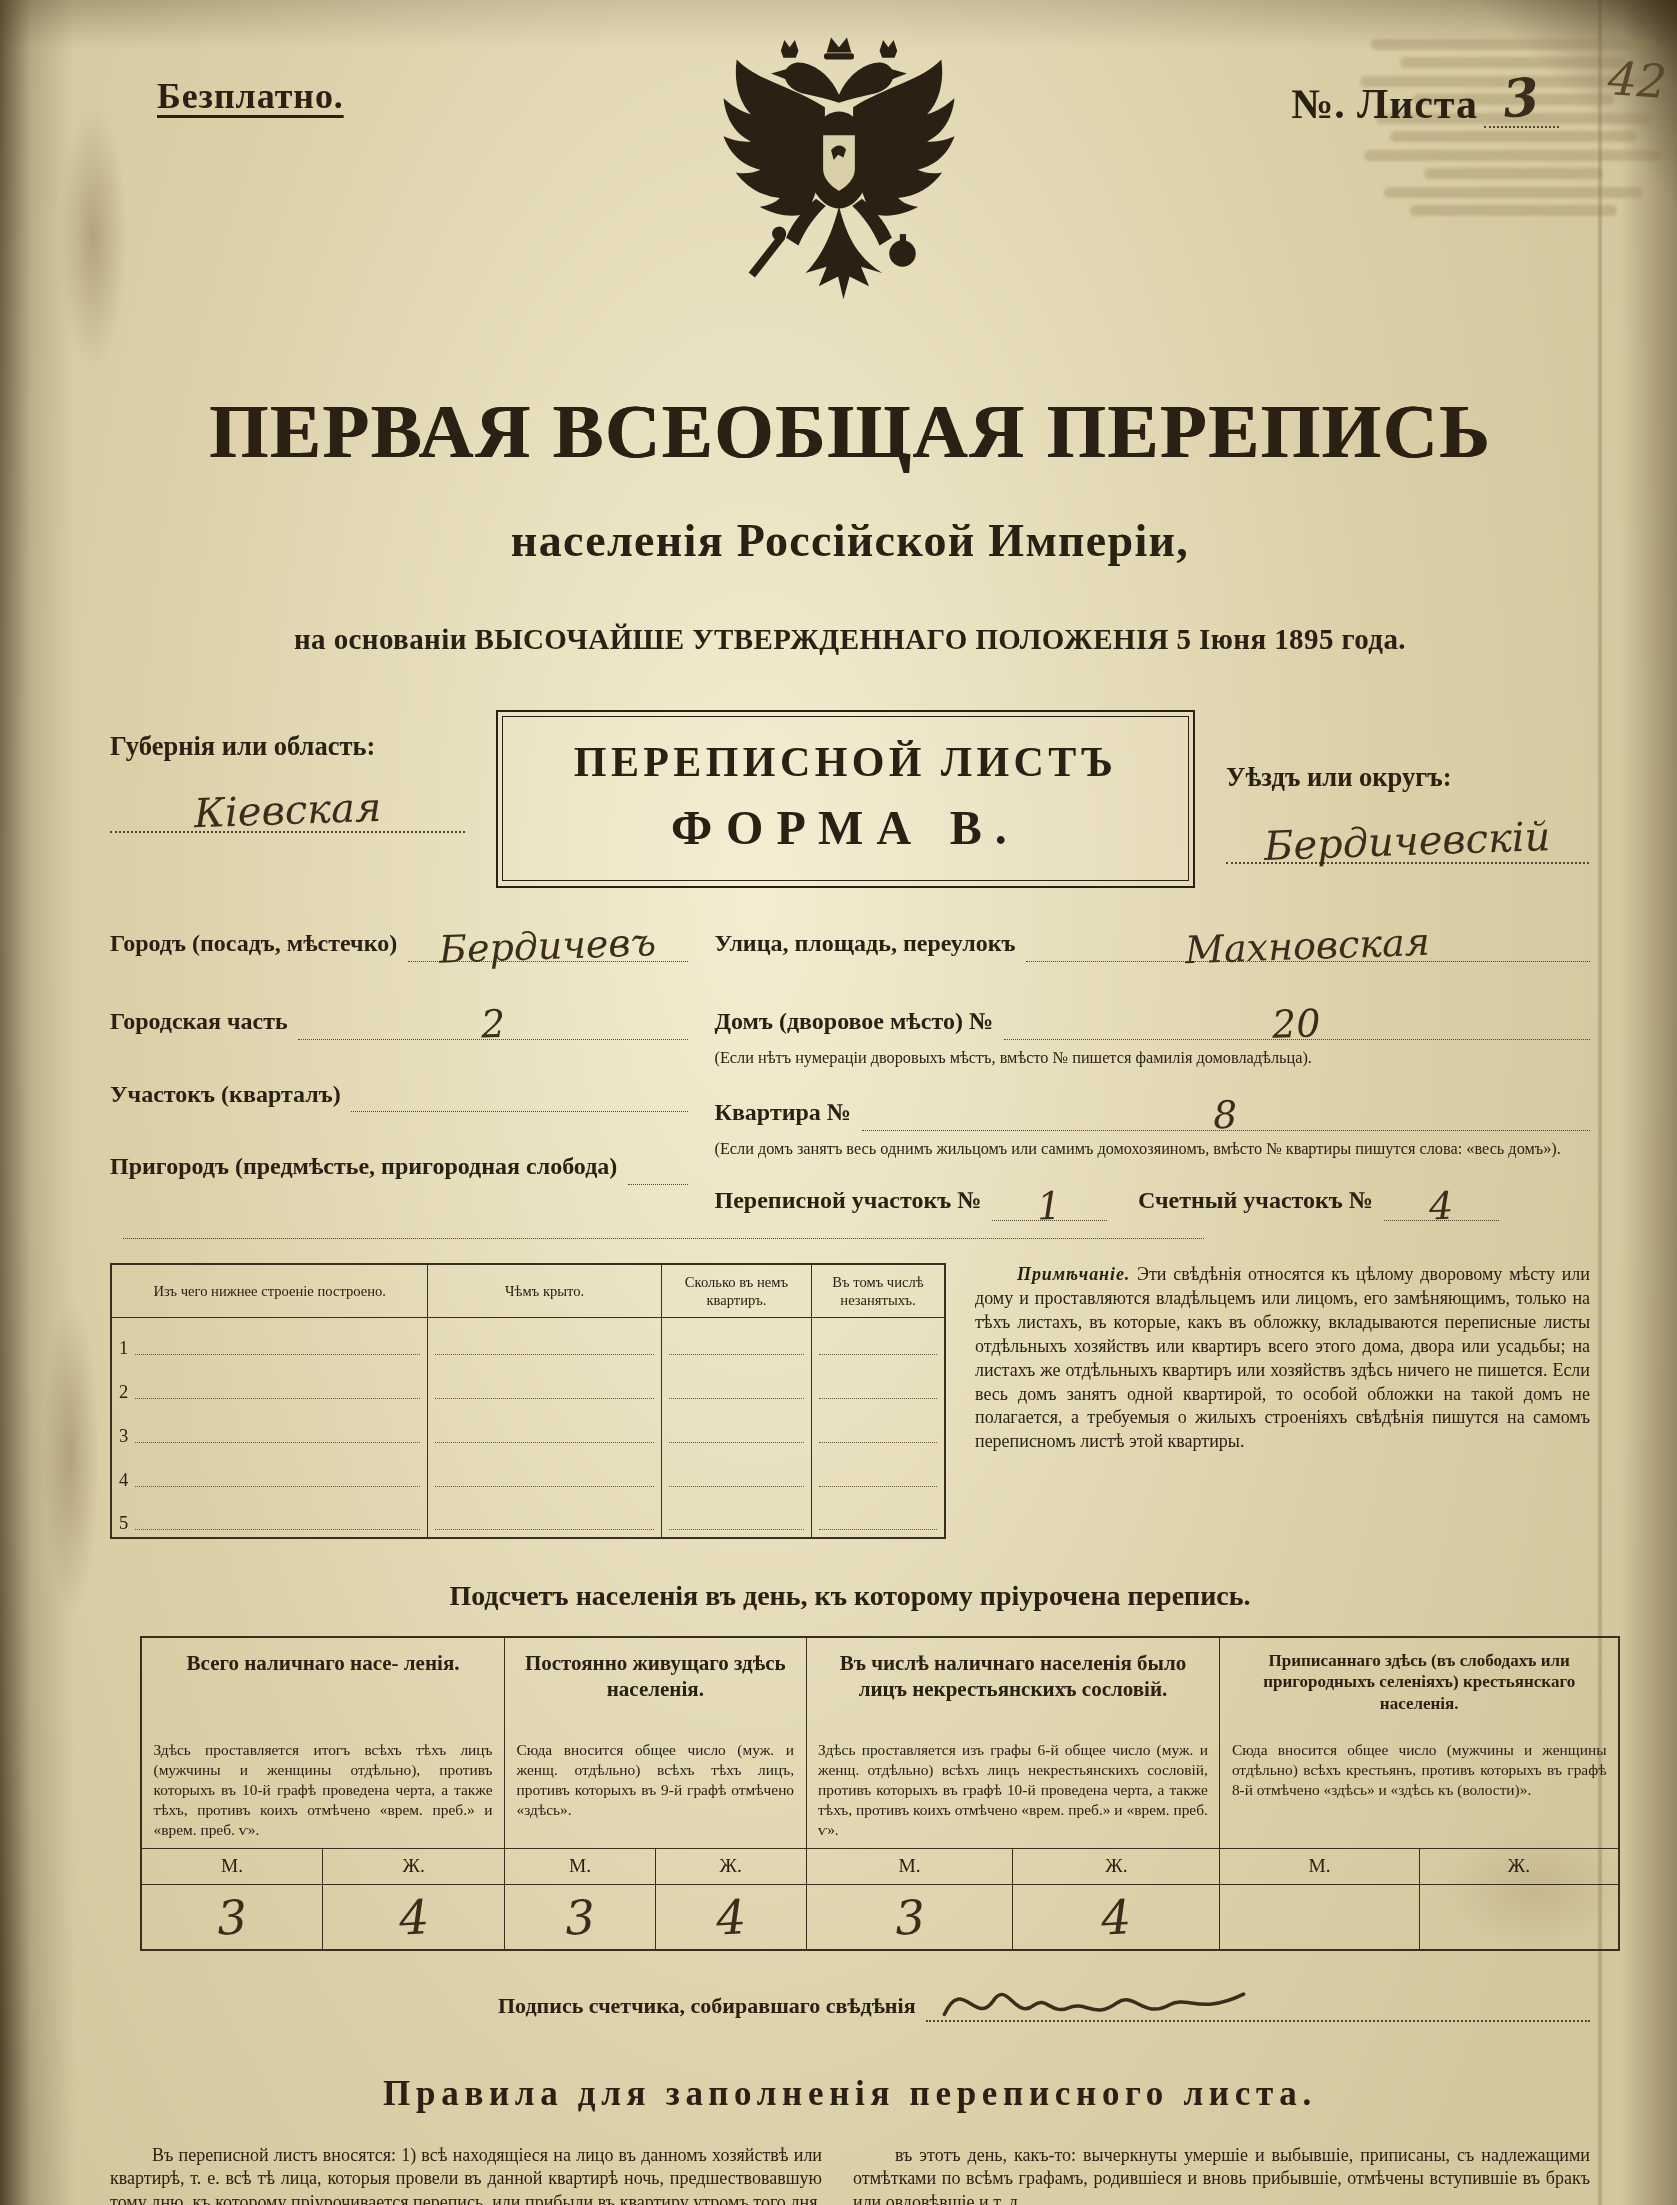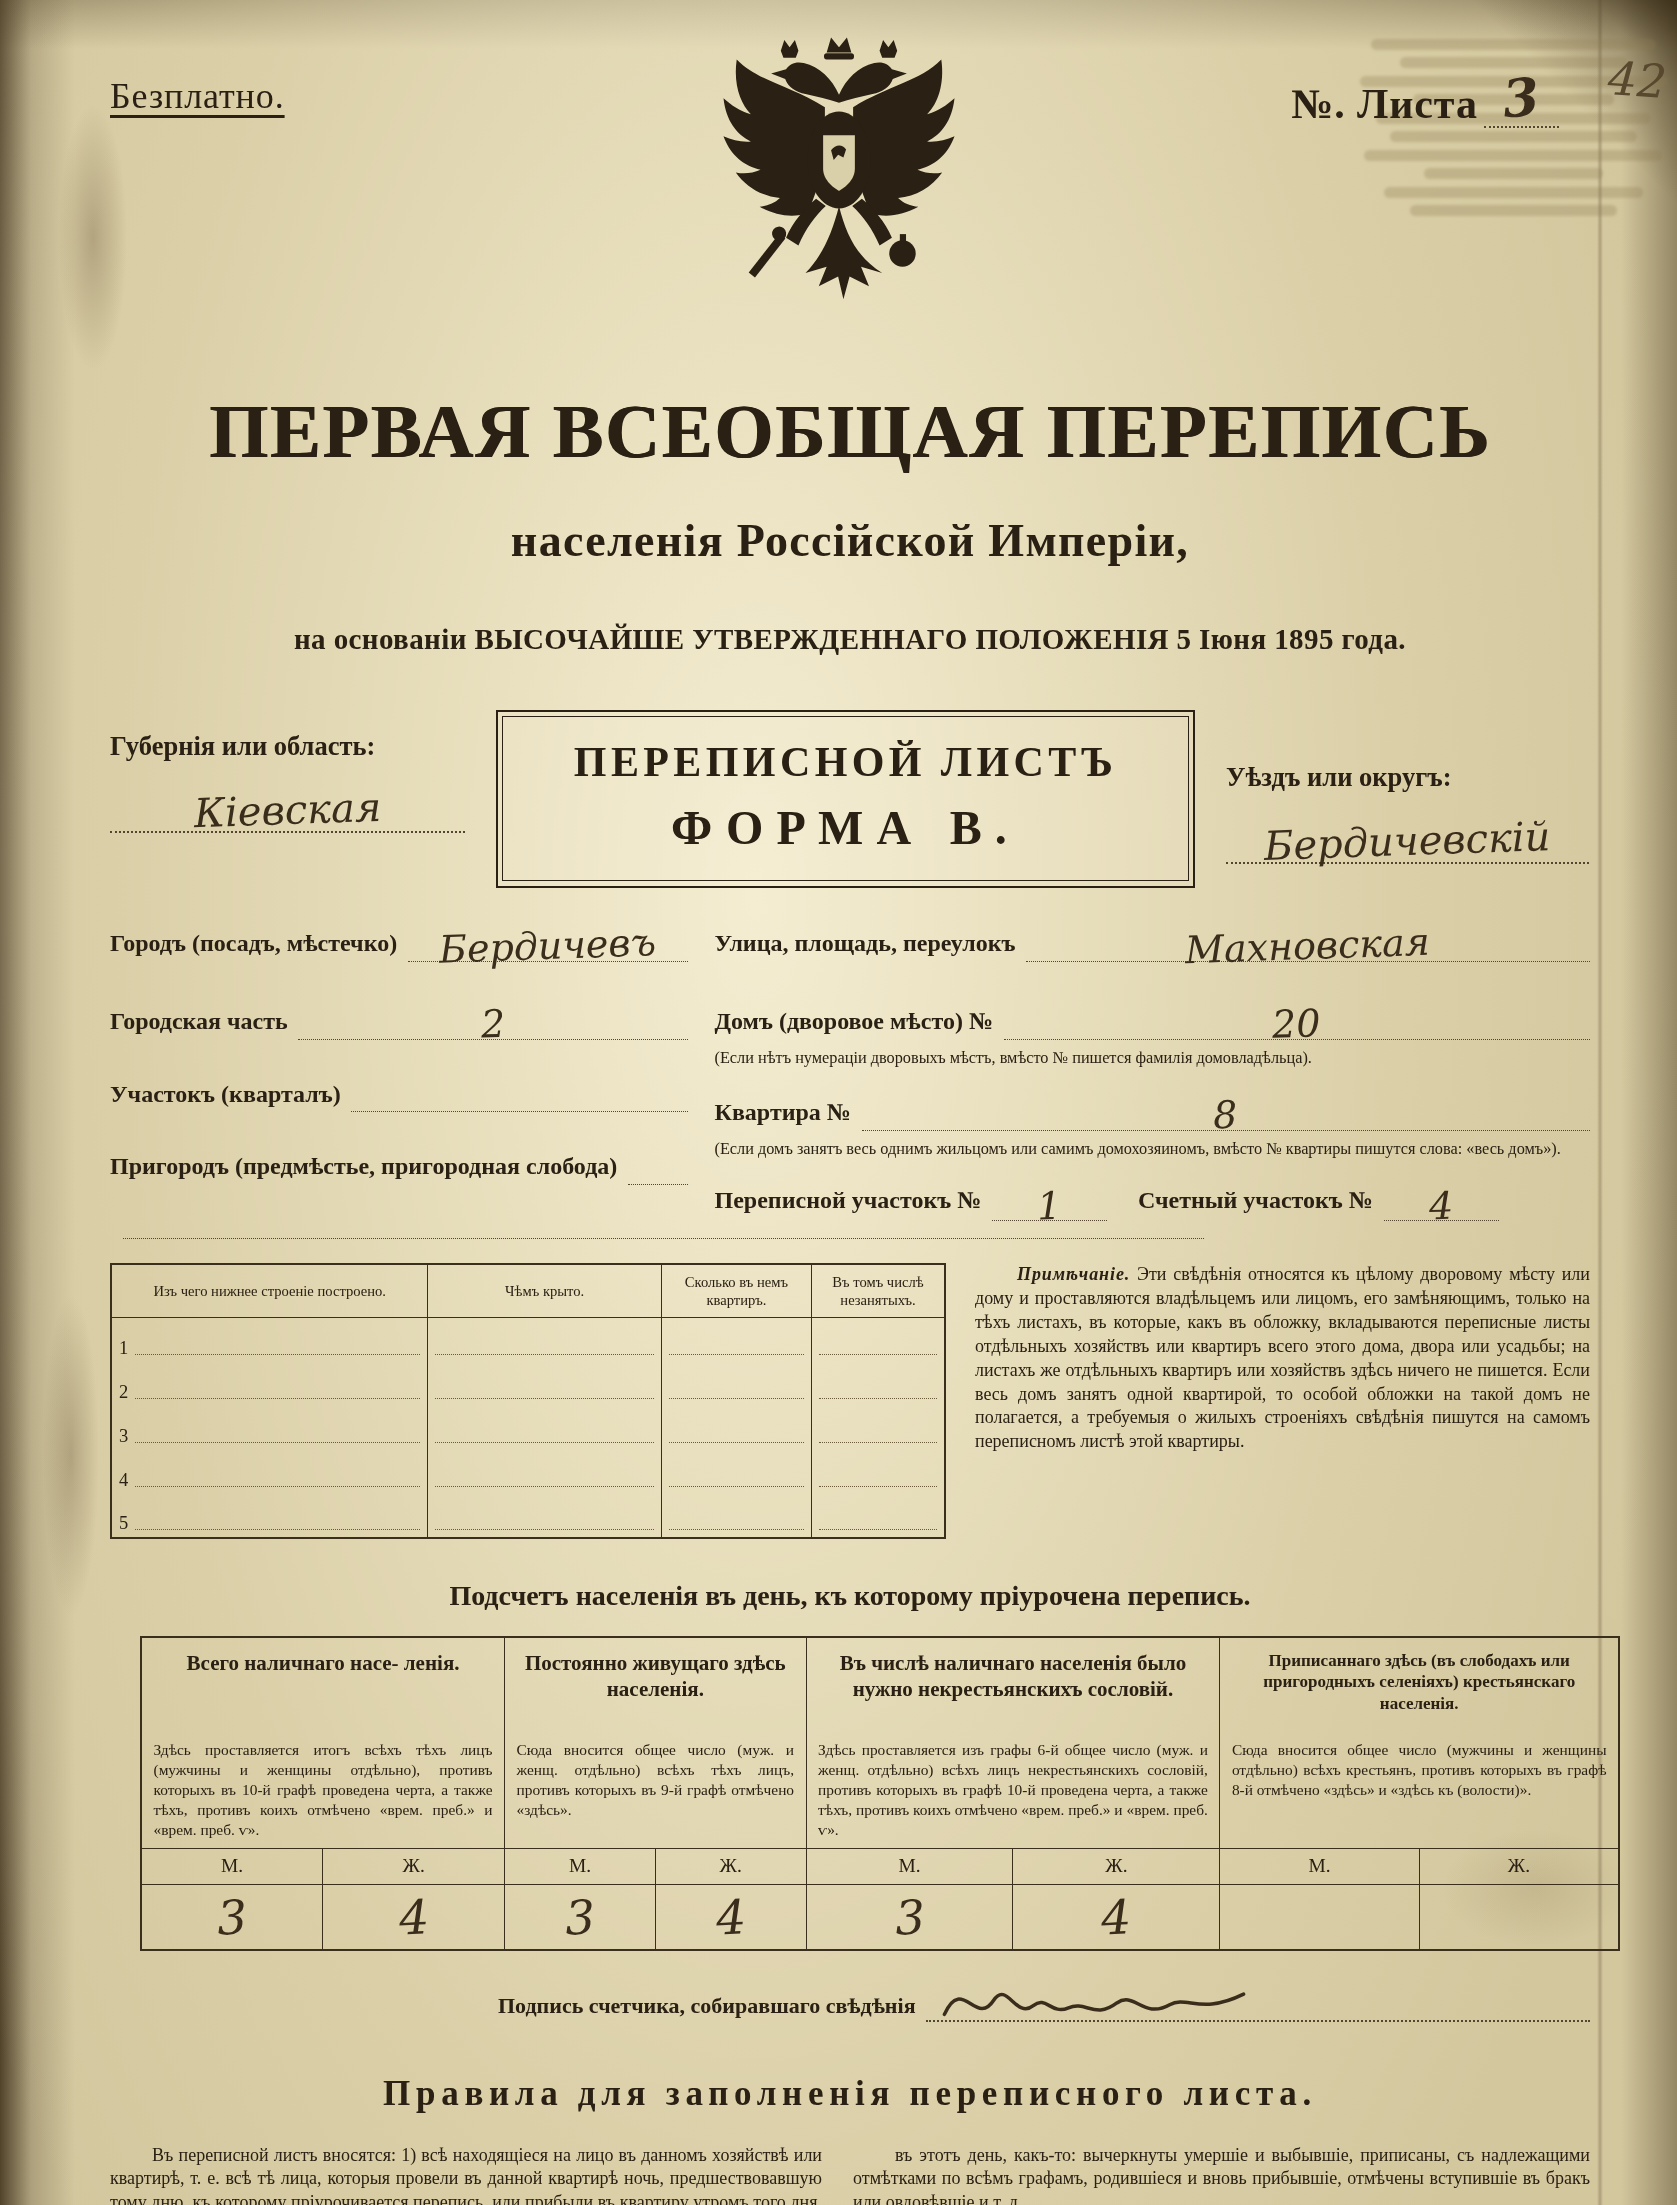--- a/index.html
+++ b/index.html
@@ -28,21 +28,21 @@
     background:linear-gradient(to right, transparent, rgba(80,64,36,0.30), transparent); }
   .content { position:relative; padding:75px 88px 0 110px; }
 
   
   .bleed { position:absolute; top:31px; right:2.6px; width:324px; height:291px; opacity:.55; filter:blur(1.8px); }
   .bleed .bl { height:11px; margin:7.5px auto; background:#8d7a50; border-radius:5.7px; opacity:.55; }
 
   .hw { font-family:"DejaVu Serif","Liberation Serif",serif; font-style:italic; color:#3a2d1b; }
 
   .topbar { display:flex; justify-content:space-between; align-items:flex-start; }
-  .free { font-size:36px; font-weight:400; text-decoration:underline; text-decoration-thickness:3.1px; text-underline-offset:7px; letter-spacing:0.9px; }
+  .free { font-size:36px; font-weight:700; text-decoration:underline; text-decoration-thickness:3.1px; text-underline-offset:7px; letter-spacing:0.9px;margin-left:47px; }
   .sheetno { display:flex; align-items:flex-end; gap:6.2px; margin-right:31px; font-size:42px; font-weight:700; }
   .sheetno .shl { letter-spacing:0.9px; }
   .sheet-hw-wrap { border-bottom:2.2px dotted #53452e; min-width:75px; text-align:center; }
   .sheet-hw-wrap .hw { font-size:52px; line-height:0.9; display:inline-block; transform:rotate(-5deg); }
   .corner-num { position:absolute; top:53px; right:11.5px; font-size:46px; color:#57482e; transform:rotate(4deg); }
 
   .eagle { position:absolute; top:25.6px; left:50%; transform:translateX(-50%); }
 
   .title { padding-top:260px; text-align:center; font-size:76px; font-weight:700; letter-spacing:1.8px; text-shadow:0.9px 0 0 currentColor; white-space:nowrap; }
   .subtitle { margin-top:39px; text-align:center; font-size:46px; font-weight:700; letter-spacing:1.3px; }
@@ -354,21 +354,21 @@
           <tr>
         <td class="grp" colspan="2">
           <div class="pop-h">Всего наличнаго насе- ленія.</div>
           <div class="pop-d">Здѣсь проставляется итогъ всѣхъ тѣхъ лицъ (мужчины и женщины отдѣльно), противъ которыхъ въ 10-й графѣ проведена черта, а также тѣхъ, противъ коихъ отмѣчено «врем. преб.» и «врем. преб. ѵ».</div>
         </td>
         <td class="grp" colspan="2">
           <div class="pop-h">Постоянно живущаго здѣсь населенія.</div>
           <div class="pop-d">Сюда вносится общее число (муж. и женщ. отдѣльно) всѣхъ тѣхъ лицъ, противъ которыхъ въ 9-й графѣ отмѣчено «здѣсь».</div>
         </td>
         <td class="grp" colspan="2">
-          <div class="pop-h">Въ числѣ наличнаго населенія было нужно некрестьянскихъ сословій.</div>
+          <div class="pop-h">Въ числѣ наличнаго населенія было лицъ некрестьянскихъ сословій.</div>
           <div class="pop-d">Здѣсь проставляется изъ графы 6-й общее число (муж. и женщ. отдѣльно) всѣхъ лицъ некрестьянскихъ сословій, противъ которыхъ въ графѣ 10-й проведена черта, а также тѣхъ, противъ коихъ отмѣчено «врем. преб.» и «врем. преб. ѵ».</div>
         </td>
         <td class="grp" colspan="2">
           <div class="pop-h small">Приписаннаго здѣсь (въ слободахъ или пригородныхъ селеніяхъ) крестьянскаго населенія.</div>
           <div class="pop-d">Сюда вносится общее число (мужчины и женщины отдѣльно) всѣхъ крестьянъ, противъ которыхъ въ графѣ 8-й отмѣчено «здѣсь» и «здѣсь къ (волости)».</div>
         </td>
       </tr>
       <tr class="mz">
         <td>М.</td>
         <td>Ж.</td>

